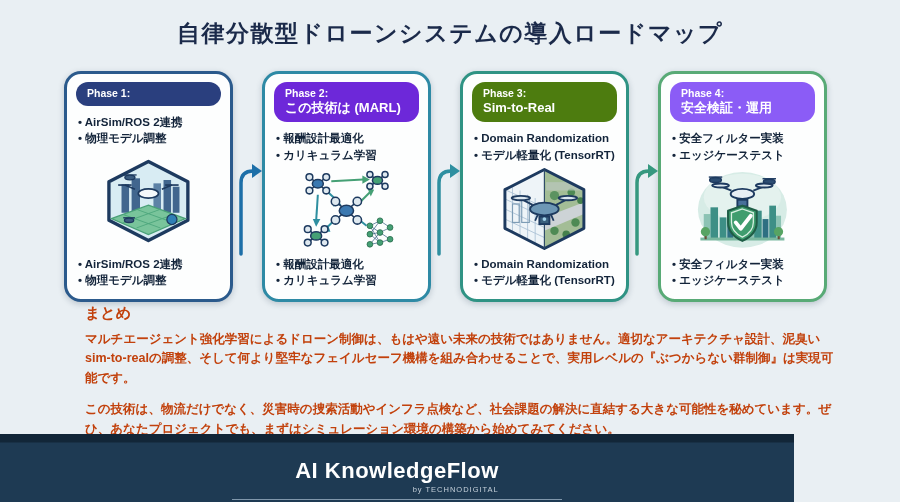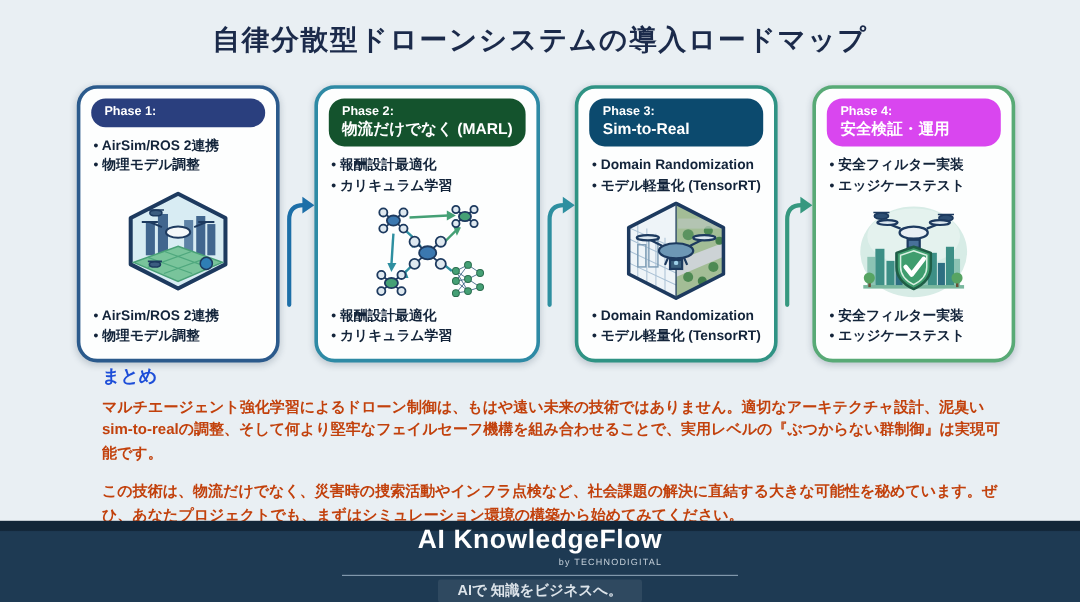--- a/index.html
+++ b/index.html
@@ -15,45 +15,45 @@
   .phase-card{flex:0 0 169px;box-sizing:border-box;height:231px;background:#fdfefe;
     border-radius:17px;border:3px solid #0f172a;box-shadow:0 2px 6px rgba(25,45,70,.22);
     padding:8px 9px;display:flex;flex-direction:column;}
   .phase-card.p1{border-color:#2b5a8c;}
   .phase-card.p2{border-color:#2e8aa5;}
   .phase-card.p3{border-color:#2f9384;}
   .phase-card.p4{border-color:#58aa76;}
 
   .phase-pill{border-radius:13px;padding:5px 11px 6px;color:#fff;margin-bottom:6px;}
   .p1 .phase-pill{background:#2a3f7e;}
-  .p2 .phase-pill{background:#14532d;}
-  .p3 .phase-pill{background:#0c4a6e;}
-  .p4 .phase-pill{background:#d946ef;}
+  .p2 .phase-pill{background:#6d28d9;}
+  .p3 .phase-pill{background:#4d7c0f;}
+  .p4 .phase-pill{background:#8b5cf6;}
   .phase-label{font-size:10.5px;font-weight:700;line-height:1.2;}
   .phase-title{font-size:13px;font-weight:800;line-height:1.25;white-space:nowrap;}
 
   ul.bullets{margin:2px 0;padding:0 0 0 2px;list-style:none;}
   ul.bullets li{font-size:11.5px;font-weight:700;line-height:1.45;color:#13243a;white-space:nowrap;}
   ul.bullets li::before{content:"• ";}
 
   .illus{flex:1;display:flex;align-items:center;justify-content:center;min-height:0;}
   .illus svg{height:84px;width:auto;display:block;}
 
   .arrow-gap{flex:0 0 29px;position:relative;}
   .arrow-gap svg{position:absolute;left:0;top:0;}
 
   
   .summary{position:absolute;left:85px;top:304px;width:756px;}
-  .summary-heading{font-size:15px;font-weight:800;color:#1d4ed8;margin:0 0 7px 0;}
+  .summary-heading{font-size:15px;font-weight:800;color:#c2410c;margin:0 0 7px 0;}
   .summary p{margin:0 0 12px 0;font-size:12.5px;font-weight:700;line-height:1.55;color:#c2410c;}
 
   
-  .footer{position:absolute;left:0;bottom:0;width:900px;height:68px;text-align:center;
+  .footer{position:absolute;left:0;bottom:0;width:794px;height:68px;text-align:center;
     background:linear-gradient(to bottom,#122638 0px,#122638 8px,#1e3a53 9px,#1e3a53 100%);
-    padding-top:4px;box-sizing:border-box;}
+    padding-top:25px;box-sizing:border-box;}
   .brand-block{display:inline-block;text-align:right;}
   .brand{font-size:22px;font-weight:800;color:#fff;line-height:1.1;letter-spacing:.5px;text-align:center;}
   .byline{font-size:7.5px;font-weight:400;color:#c5d0da;letter-spacing:1px;margin-top:2px;}
   .footer-rule{width:330px;margin:3px auto 3px;border-top:1px solid #8097ab;}
   .tagline{display:inline-block;font-size:12px;font-weight:600;color:#dde4ea;
     background:rgba(255,255,255,.08);padding:1px 16px;border-radius:2px;}
 </style>
 </head>
 <body>
 
@@ -108,21 +108,21 @@
     <div class="arrow-gap">
       <svg width="29" height="231" viewBox="0 0 29 231">
         <path d="M8 183 L8 112 Q8 100 20 100 L21 100" fill="none" stroke="#1d6fa8" stroke-width="3.5" stroke-linecap="round"></path>
         <polygon points="19,93 29,100 19,107" fill="#1d6fa8"></polygon>
       </svg>
     </div>
 
     <div class="phase-card p2">
       <div class="phase-pill">
         <div class="phase-label">Phase 2:</div>
-        <div class="phase-title">物流だけでなく (MARL)</div>
+        <div class="phase-title">この技術は (MARL)</div>
       </div>
       <ul class="bullets">
         <li>報酬設計最適化</li>
         <li>カリキュラム学習</li>
       </ul>
       <div class="illus">
         <svg viewBox="0 0 120 100">
           <g stroke="#2e8fa0" stroke-width="2.4" fill="none">
             <path d="M36 28 L50 41"></path>
               <path d="M26 33 L24 64"></path>

